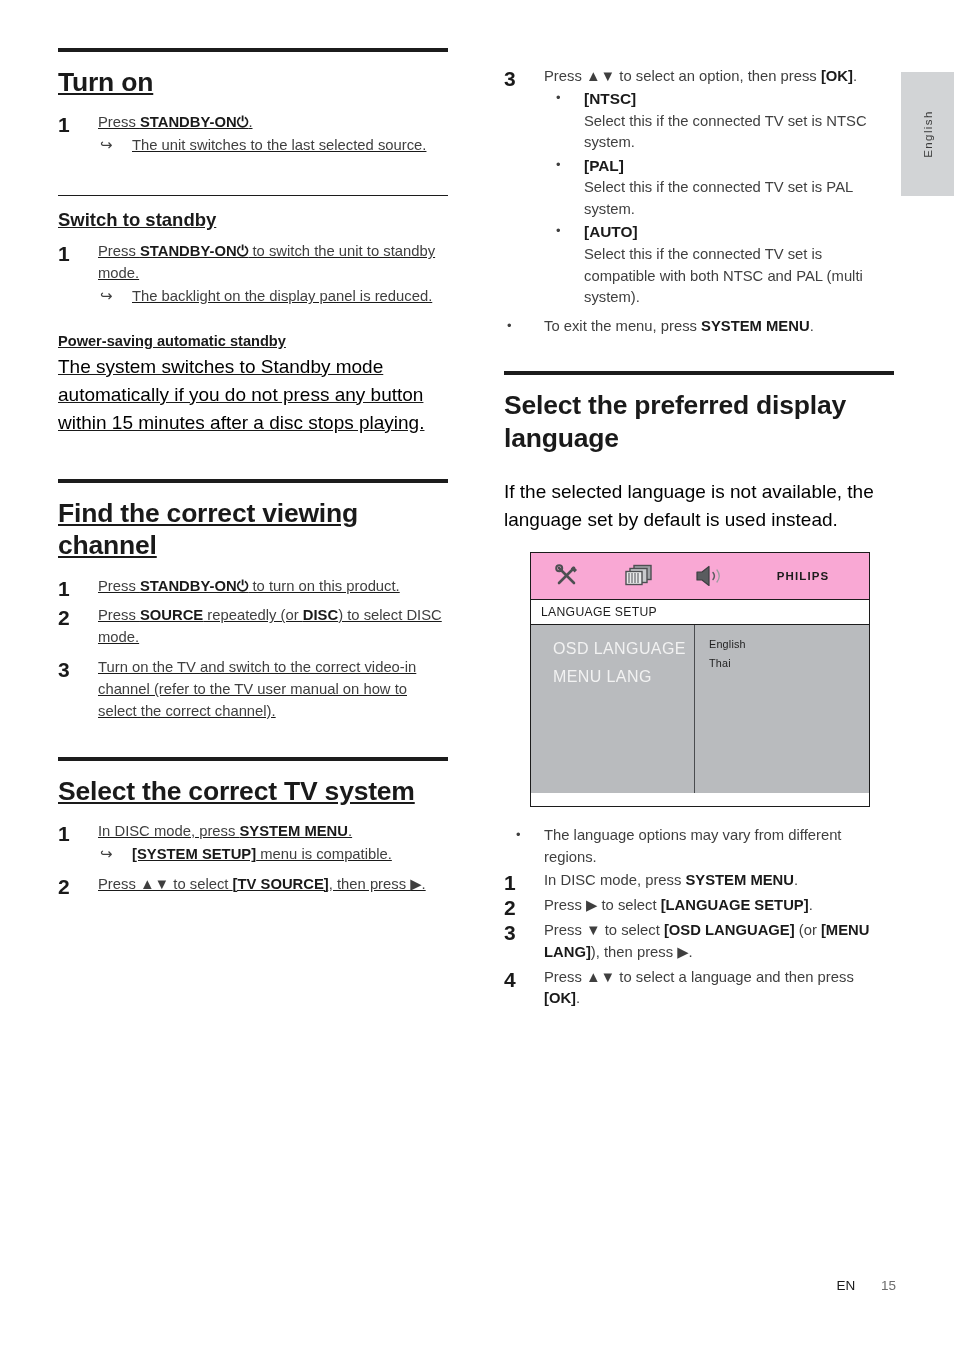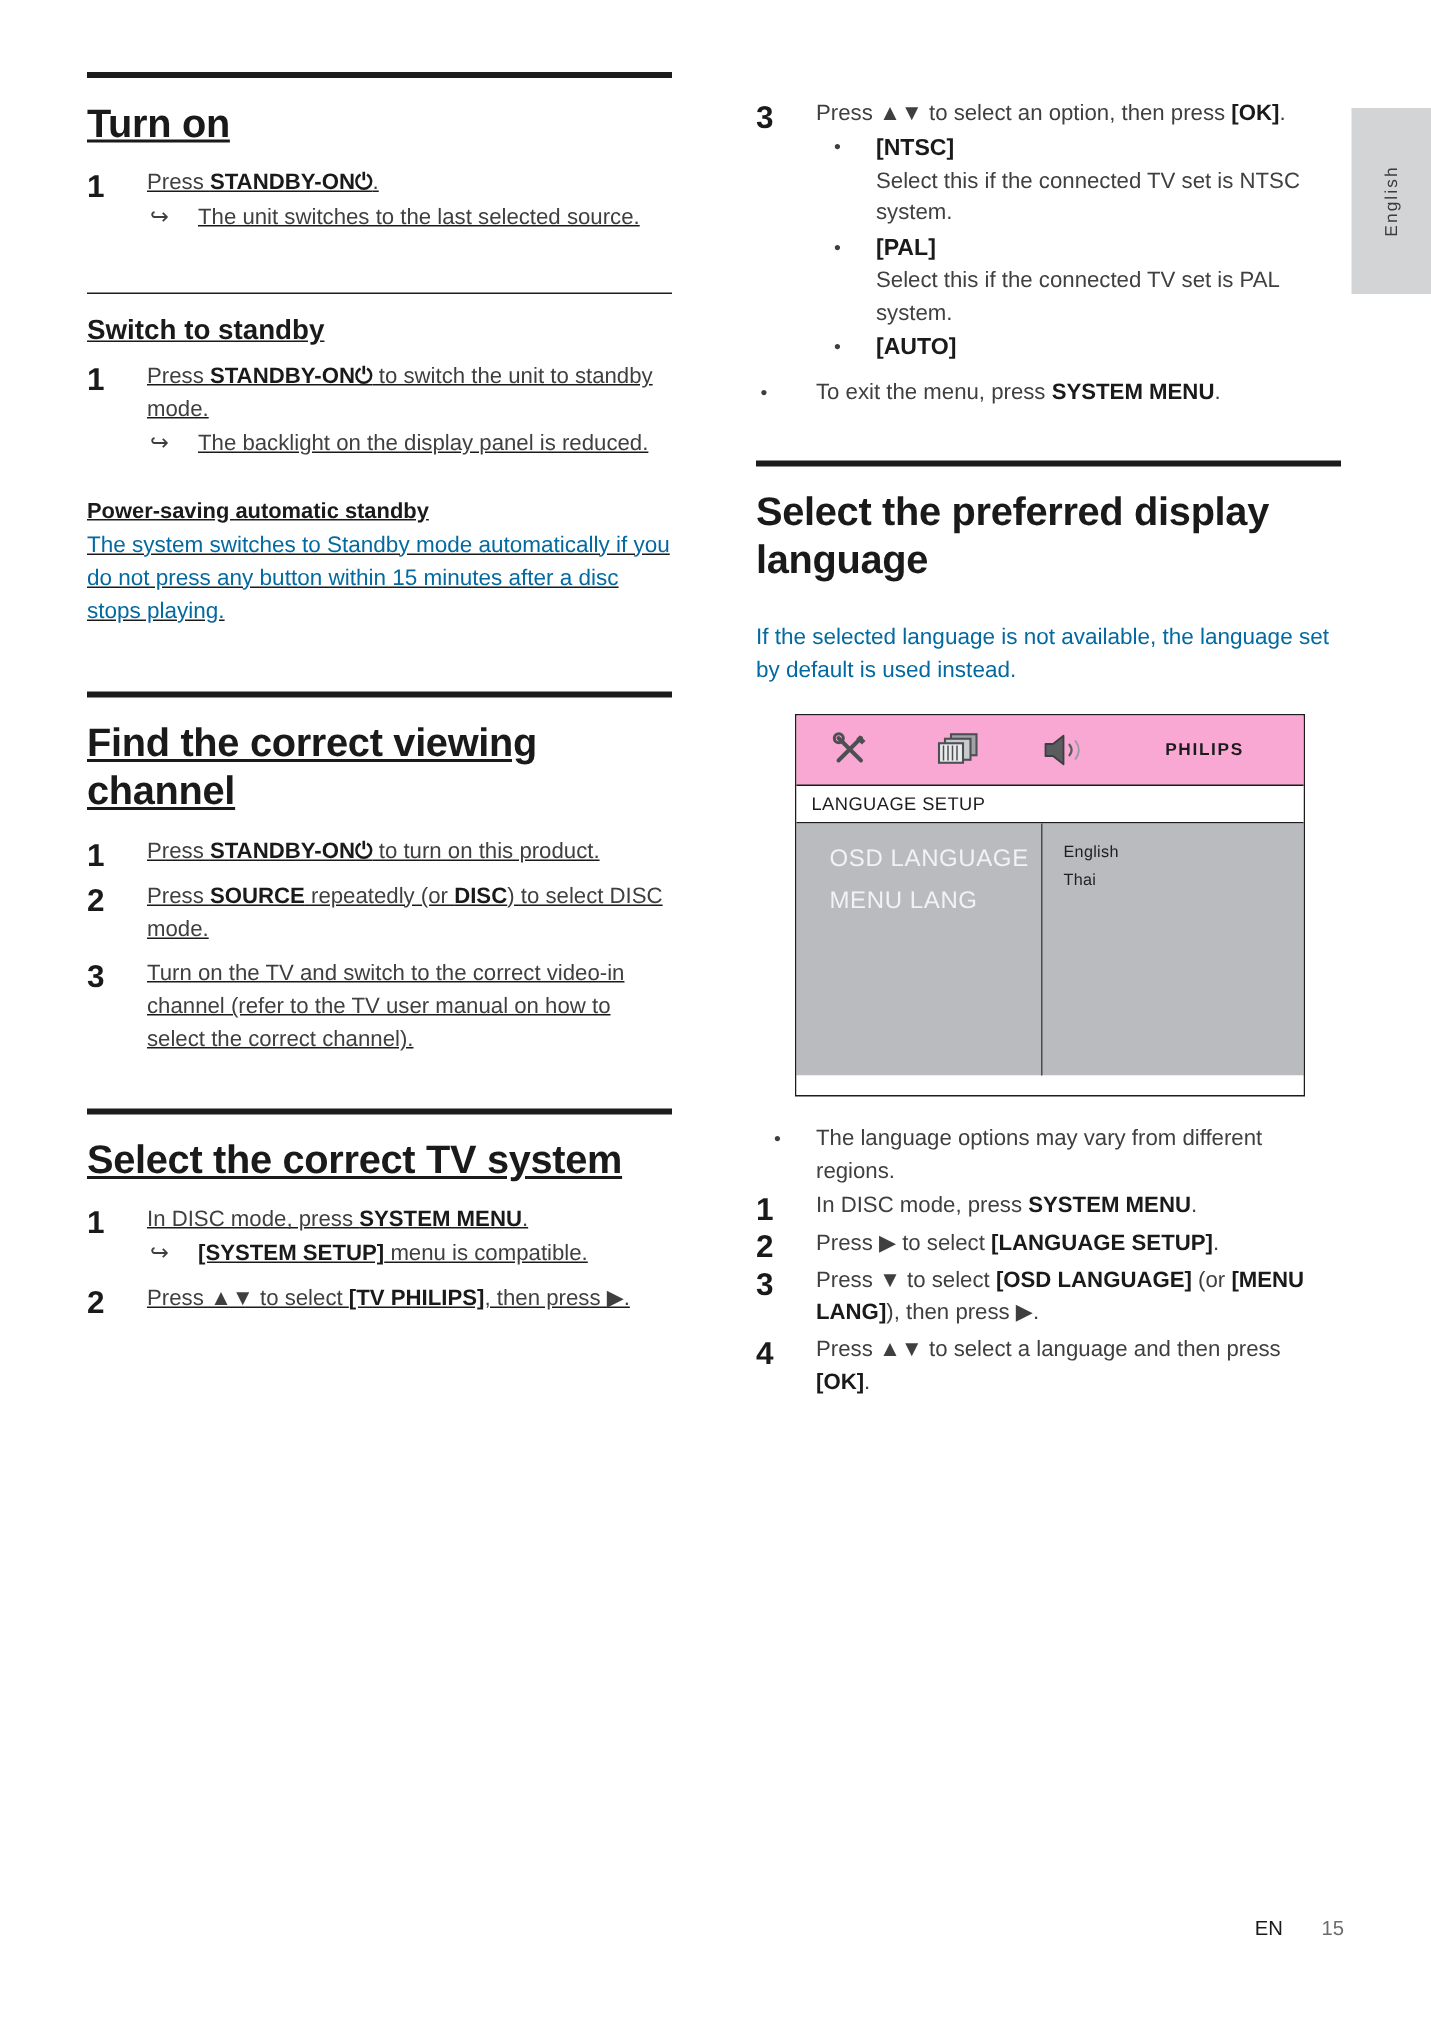--- a/index.html
+++ b/index.html
@@ -80,24 +80,24 @@
   h3.subsub {
     font-size: 14.6px;
     font-weight: 700;
     line-height: 1.3;
     margin: 0 0 2px 0;
     color: #1a1a1a;
   }
 
   
   p.body {
-    font-size: 15px;
+    font-size: 19px;
     line-height: 1.48;
     margin: 0 0 2px 0;
-    color: #0369a1;
+    color: #000000;
   }
   p.body.spaced { margin-bottom: 16px; }
 
   b, .b {
     font-weight: 700;
     color: #1a1a1a;
   }
 
   
   ol.steps {
@@ -345,21 +345,21 @@
       <li>
         <span class="num">1</span>
         <span><span>In DISC mode, press </span><span class="b">SYSTEM MENU</span><span>.</span></span>
         <div class="arrow-note">
           <span class="arw">↪</span>
           <span><span class="b">[SYSTEM SETUP]</span><span> menu is compatible.</span></span>
         </div>
       </li>
       <li>
         <span class="num">2</span>
-        <span><span>Press ▲▼ to select </span><span class="b">[TV PHILIPS]</span><span>, then press ▶.</span></span>
+        <span><span>Press ▲▼ to select </span><span class="b">[TV SOURCE]</span><span>, then press ▶.</span></span>
       </li>
     </ol>
 
   </div>
 
   <div class="col col-right">
 
     <div style="height:18px"></div>
     <ol class="steps">
       <li>
@@ -373,20 +373,21 @@
             <span class="opt-desc">Select this if the connected TV set is NTSC system.</span>
           </li>
           <li>
             <span class="dot">•</span>
             <span class="opt-title">[PAL]</span>
             <span class="opt-desc">Select this if the connected TV set is PAL system.</span>
           </li>
           <li>
             <span class="dot">•</span>
             <span class="opt-title">[AUTO]</span>
+            <span class="opt-desc">Select this if the connected TV set is compatible with both NTSC and PAL (multi system).</span>
           </li>
         </ul>
       </li>
     </ol>
 
     <ul class="bullets outer">
       <li>
         <span class="dot">•</span>
         <span><span>To exit the menu, press </span><span class="b">SYSTEM MENU</span><span>.</span></span>
       </li>

